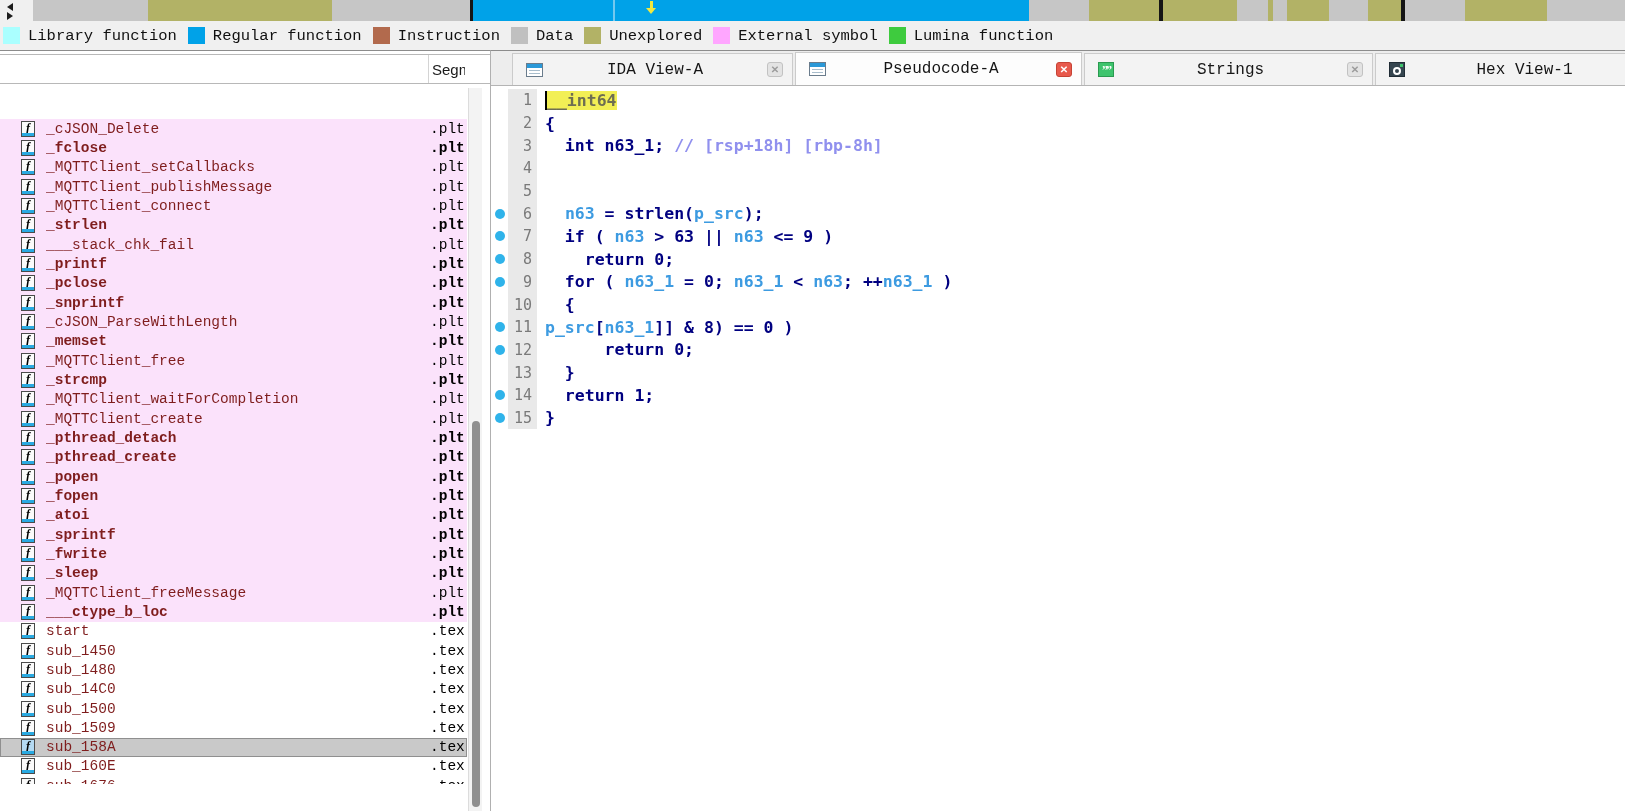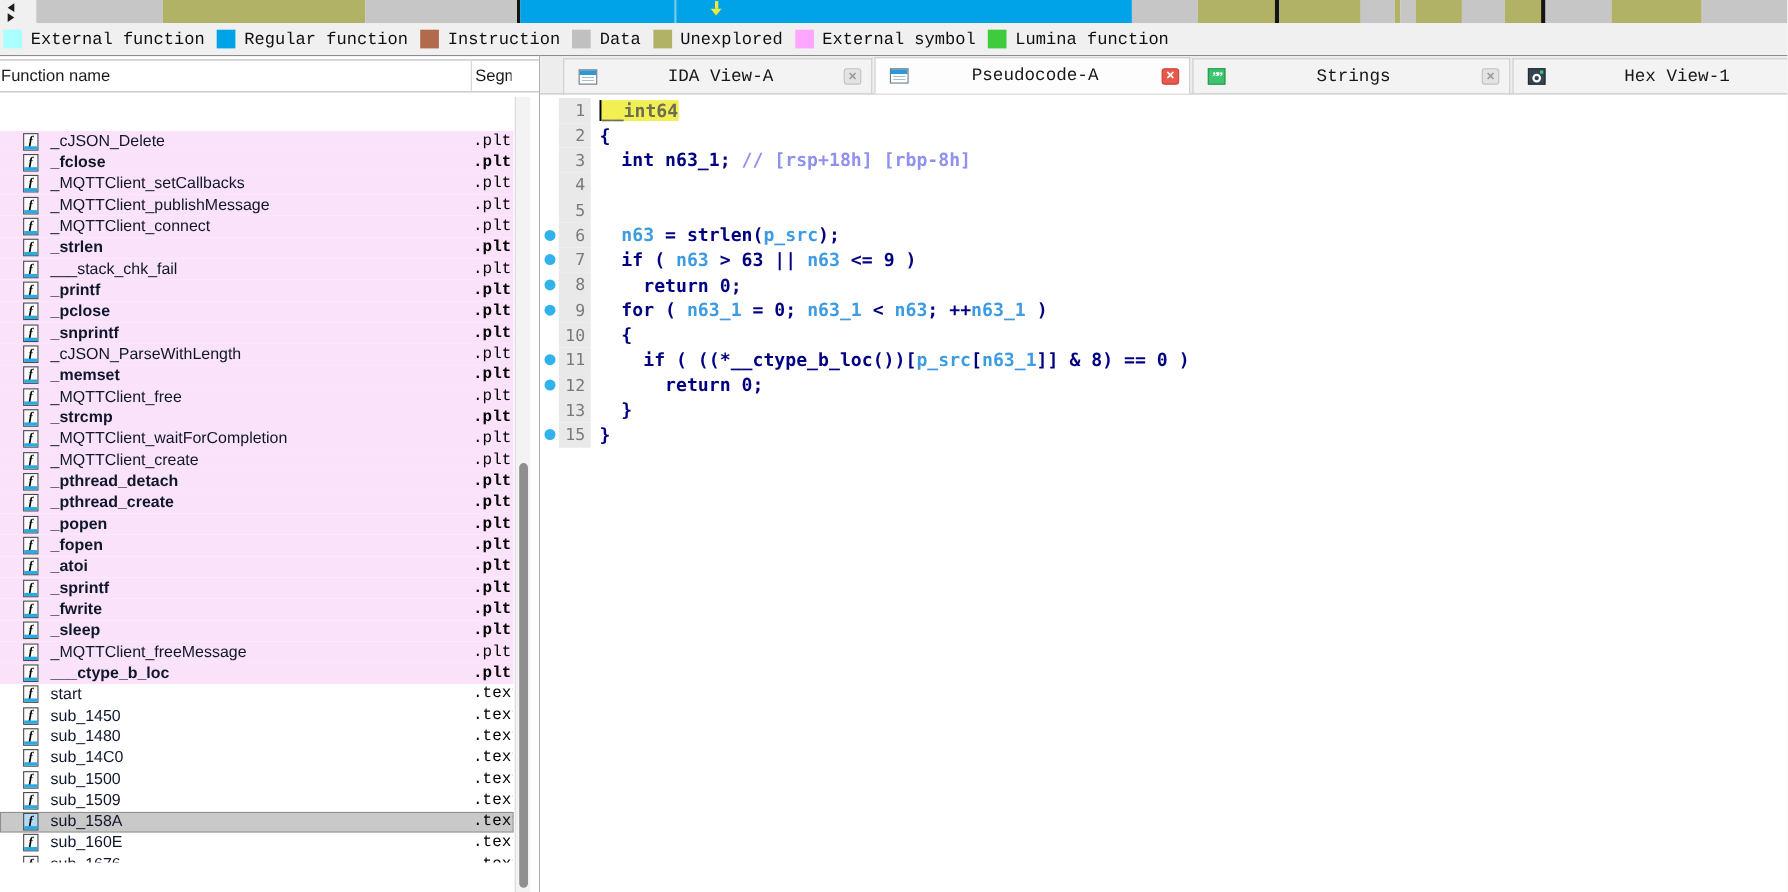--- a/index.html
+++ b/index.html
@@ -38,21 +38,21 @@
   .fh-name{padding-left:1px;flex:1;}
   .fh-sep{position:absolute;left:428px;top:0;bottom:0;width:1px;background:#d4d4d4;}
   .fh-seg{position:absolute;left:432px;width:33px;overflow:hidden;white-space:nowrap;}
   .flist{position:absolute;left:0;top:68px;width:467px;height:665px;overflow:hidden;background:#fff;}
   .frow{height:19.33px;display:flex;align-items:center;position:relative;background:#fff;}
   .frow.lib{background:var(--lib_row_bg);}
   .frow.sel{background:var(--selected_row_bg);box-shadow:inset 0 0 0 1px var(--selection_border);}
   .ficon{margin-left:21px;width:14px;height:16px;border:1px solid #4a4a4a;background:#fbfbfb;position:relative;display:inline-flex;align-items:flex-start;justify-content:center;font:italic 700 12px "Liberation Serif",serif;color:#000;flex:none;box-sizing:border-box;line-height:12px;}
   .frow.sel .ficon{background:#b4d9f2;}
   .ficon::after{content:"";position:absolute;left:0;right:0;bottom:0;height:3px;background:var(--ficon_bar);}
-  .fname{margin-left:11px;font-family:Liberation Sans, sans-serif;font-size:14.5px;color:#0f172a;white-space:pre;}
+  .fname{margin-left:11px;font-family:Liberation Mono, monospace;font-size:14.5px;color:#7f1d1d;white-space:pre;}
   .fname.b{font-weight:700;}
   .fseg{position:absolute;left:430px;width:36px;overflow:hidden;font-family:"Liberation Mono",monospace;font-size:14.5px;color:#000;white-space:pre;}
   .fseg.b{font-weight:700;}
   .fscroll{position:absolute;left:468px;top:37px;bottom:0;width:14px;background:#f3f3f3;border-left:1px solid #dcdcdc;box-sizing:border-box;}
   .fthumb{position:absolute;left:3px;width:8px;top:333px;height:386px;background:var(--scroll_thumb);border-radius:4px;}
 
   
   .rpanel{position:absolute;left:490px;top:50px;right:0;height:761px;background:#fff;border-top:1px solid #8c8c8c;border-left:1px solid #b0b0b0;box-sizing:border-box;}
   .tabbar{height:35px;background:#ededed;border-bottom:1px solid #b4b4b4;display:flex;align-items:flex-end;padding-left:21px;box-sizing:border-box;overflow:hidden;}
   .tab{height:33px;margin-bottom:-1px;display:flex;align-items:center;background:#f3f3f3;border:1px solid #cbcbcb;border-bottom:1px solid #b4b4b4;box-sizing:border-box;margin-right:2px;flex:none;}
@@ -119,21 +119,21 @@
         <div class="nav-marker" style="left: 646px;">
           <span class="stem"></span>
           <span class="head"></span>
         </div>
       </div>
   </div>
 
   <div class="legend">
       <div class="lg-item">
         <span class="lg-swatch" style="background: rgb(170, 255, 255);"></span>
-        <span class="lg-label">External function</span>
+        <span class="lg-label">Library function</span>
       </div>
       <div class="lg-item">
         <span class="lg-swatch" style="background: rgb(0, 162, 232);"></span>
         <span class="lg-label">Regular function</span>
       </div>
       <div class="lg-item">
         <span class="lg-swatch" style="background: rgb(178, 106, 77);"></span>
         <span class="lg-label">Instruction</span>
       </div>
       <div class="lg-item">
@@ -149,21 +149,20 @@
         <span class="lg-label">External symbol</span>
       </div>
       <div class="lg-item">
         <span class="lg-swatch" style="background: rgb(62, 203, 62);"></span>
         <span class="lg-label">Lumina function</span>
       </div>
     </div>
 
   <div class="fpanel">
     <div class="fheader">
-      <span class="fh-name">Function name</span>
       <span class="fh-sep"></span>
       <span class="fh-seg">Segment</span>
     </div>
     <div class="flist">
         <div class="frow lib">
           <span class="ficon">f</span>
           <span class="fname">_cJSON_Delete</span>
           <span class="fseg">.plt</span>
         </div>
         <div class="frow lib">
@@ -422,37 +421,44 @@
         <div class="cl">
           <span class="bpcol"></span>
           <span class="lnum">10</span>
           <span class="ccode"><span class="tk-k">  {</span></span>
         </div>
         <div class="cl">
           <span class="bpcol">
             <span class="bpdot"></span>
           </span>
           <span class="lnum">11</span>
-          <span class="ccode"><span class="tk-k">    if ( ((*__ctype_b_loc())[</span><span class="tk-v">p_src</span><span class="tk-k">[</span><span class="tk-v">n63_1</span><span class="tk-k">]] &amp; 8) == 0 )</span></span>
+          <span class="ccode"><span class="tk-v">p_src</span><span class="tk-k">[</span><span class="tk-v">n63_1</span><span class="tk-k">]] &amp; 8) == 0 )</span></span>
         </div>
         <div class="cl">
           <span class="bpcol">
             <span class="bpdot"></span>
           </span>
           <span class="lnum">12</span>
           <span class="ccode"><span class="tk-k">      return 0;</span></span>
         </div>
         <div class="cl">
           <span class="bpcol"></span>
           <span class="lnum">13</span>
           <span class="ccode"><span class="tk-k">  }</span></span>
         </div>
         <div class="cl">
           <span class="bpcol">
             <span class="bpdot"></span>
           </span>
+          <span class="lnum">14</span>
+          <span class="ccode"><span class="tk-k">  return 1;</span></span>
+        </div>
+        <div class="cl">
+          <span class="bpcol">
+            <span class="bpdot"></span>
+          </span>
           <span class="lnum">15</span>
           <span class="ccode"><span class="tk-k">}</span></span>
         </div>
       </div>
   </div>
 
 </div>
 
 </body></html>

